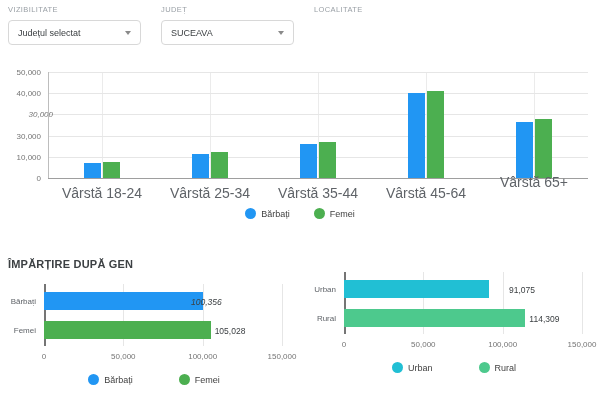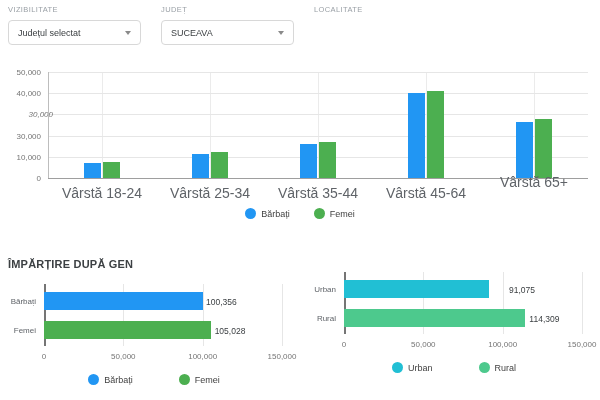--- a/index.html
+++ b/index.html
@@ -141,21 +141,21 @@
       <div class="gridline-v axis-line" style="left: 36px; top: 2px; height: 62px; width: 2px; background: rgb(117, 117, 117);"></div>
       <div class="xtick" style="left: 14px; top: 70px;">0</div>
       <div class="gridline-v" style="left: 115.333px; top: 2px; height: 62px; width: 1px; background: rgb(230, 230, 230);"></div>
       <div class="xtick" style="left: 93.3333px; top: 70px;">50,000</div>
       <div class="gridline-v" style="left: 194.667px; top: 2px; height: 62px; width: 1px; background: rgb(230, 230, 230);"></div>
       <div class="xtick" style="left: 172.667px; top: 70px;">100,000</div>
       <div class="gridline-v" style="left: 274px; top: 2px; height: 62px; width: 1px; background: rgb(230, 230, 230);"></div>
       <div class="xtick" style="left: 252px; top: 70px;">150,000</div>
       <div class="hbar" style="left: 36px; top: 10px; width: 159.232px; background: rgb(33, 150, 243);"></div>
       <div class="row-label" style="left: 0px; top: 15px; width: 28px;">Bărbați</div>
-      <div class="value-label" style="left: 198px; top: 15px;">100,356</div>
+      <div class="value-label" style="left: 183px; top: 15px; font-style: italic;">100,356</div>
       <div class="hbar" style="left: 36px; top: 39px; width: 166.644px; background: rgb(76, 175, 80);"></div>
       <div class="row-label" style="left: 0px; top: 44px; width: 28px;">Femei</div>
       <div class="value-label" style="left: 206.644px; top: 44px;">105,028</div>
     </div>
   <div class="legend hlegend" id="gender-legend">
       <div class="legend-item">
         <div class="legend-dot" style="background: rgb(33, 150, 243);"></div>
         <span class="legend-label">Bărbați</span>
       </div>
       <div class="legend-item">

